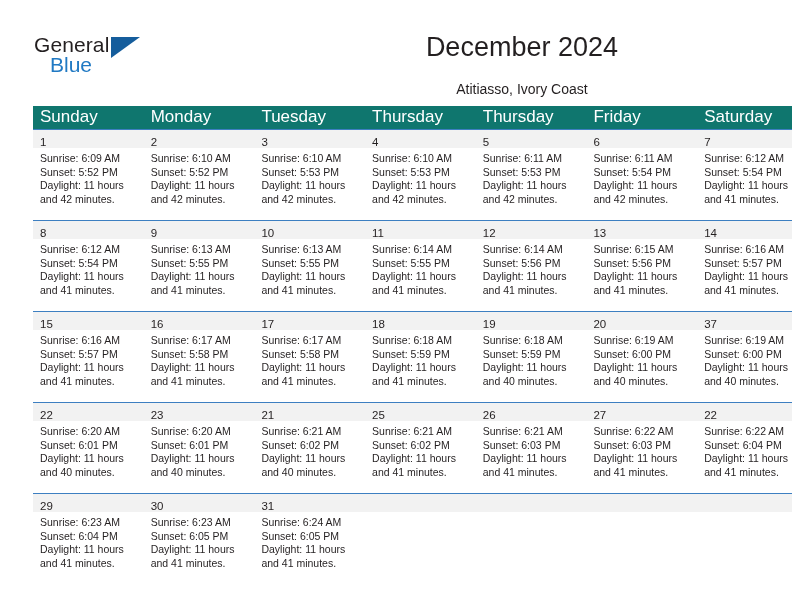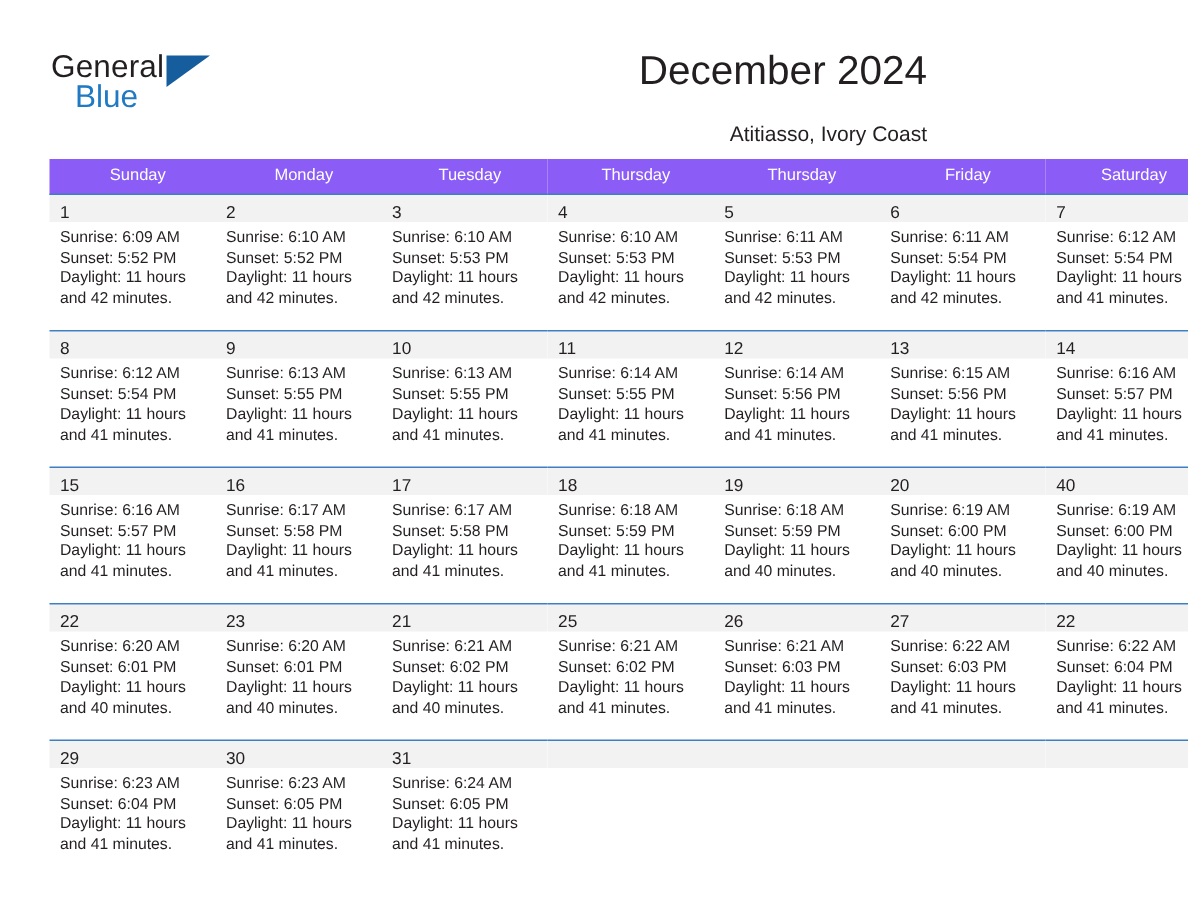--- a/index.html
+++ b/index.html
@@ -57,21 +57,21 @@
     top: 3px;
     width: 0;
     height: 0;
     border-left: 29px solid #155d9c;
     border-bottom: 21px solid transparent;
   }
   .title-block {
     position: absolute;
     right: 0;
     top: 0;
-    text-align: right;
+    text-align: center;
   }
   .cal-title {
     font-size: 27px;
     color: #231f20;
     line-height: 34px;
     white-space: nowrap;
   }
   .cal-subtitle {
     font-size: 14px;
     color: #231f20;
@@ -83,25 +83,25 @@
   
   .calendar {
     position: absolute;
     left: 33px;
     top: 106px;
     width: 726px;
     border-collapse: collapse;
     table-layout: fixed;
   }
   .calendar th {
-    background: #8b5cf6;
+    background: #0f766e;
     color: #ffffff;
-    font-size: 11px;
+    font-size: 17px;
     font-weight: normal;
-    text-align: center;
+    text-align: left;
     padding: 4px 0 5px 7px;
     line-height: 14px;
     width: 103.7px;
   }
   .calendar td {
     vertical-align: top;
     padding: 0;
     border-top: 1px solid #3d7fc1;
     height: 90px;
     background: #ffffff;
@@ -346,21 +346,21 @@
           <td>
             <div class="daynum-band"><span class="daynum">20</span></div>
             <div class="cell-body">
               <div class="cell-line">Sunrise: 6:19 AM</div>
               <div class="cell-line">Sunset: 6:00 PM</div>
               <div class="cell-line">Daylight: 11 hours</div>
               <div class="cell-line">and 40 minutes.</div>
             </div>
           </td>
           <td>
-            <div class="daynum-band"><span class="daynum">40</span></div>
+            <div class="daynum-band"><span class="daynum">37</span></div>
             <div class="cell-body">
               <div class="cell-line">Sunrise: 6:19 AM</div>
               <div class="cell-line">Sunset: 6:00 PM</div>
               <div class="cell-line">Daylight: 11 hours</div>
               <div class="cell-line">and 40 minutes.</div>
             </div>
           </td>
         </tr>
         <tr class="week-row">
           <td>

